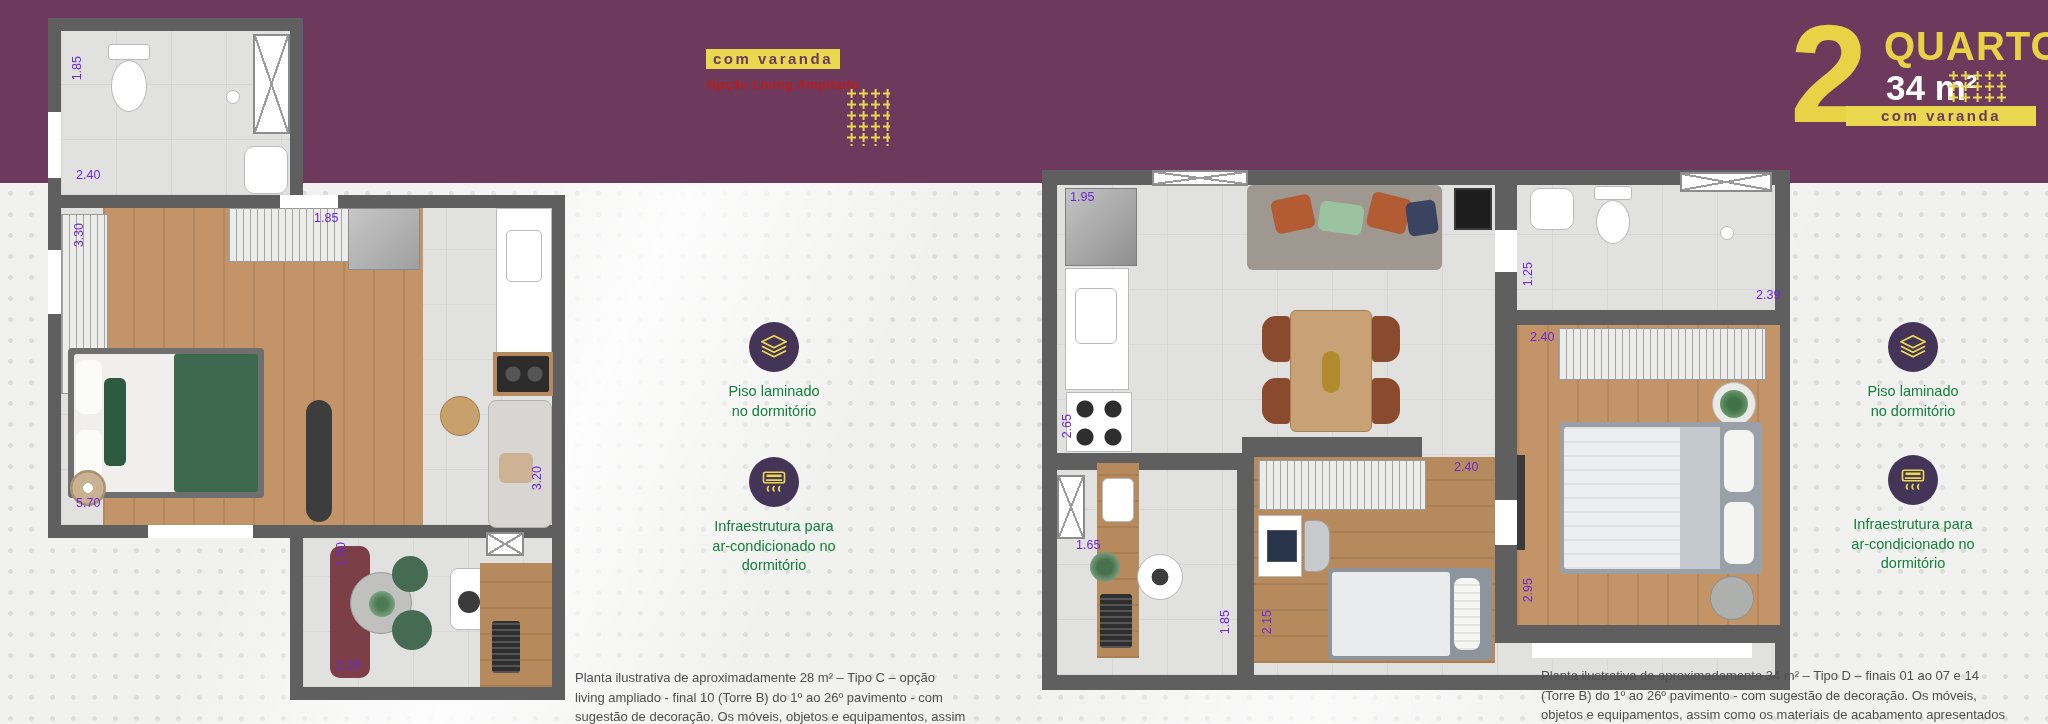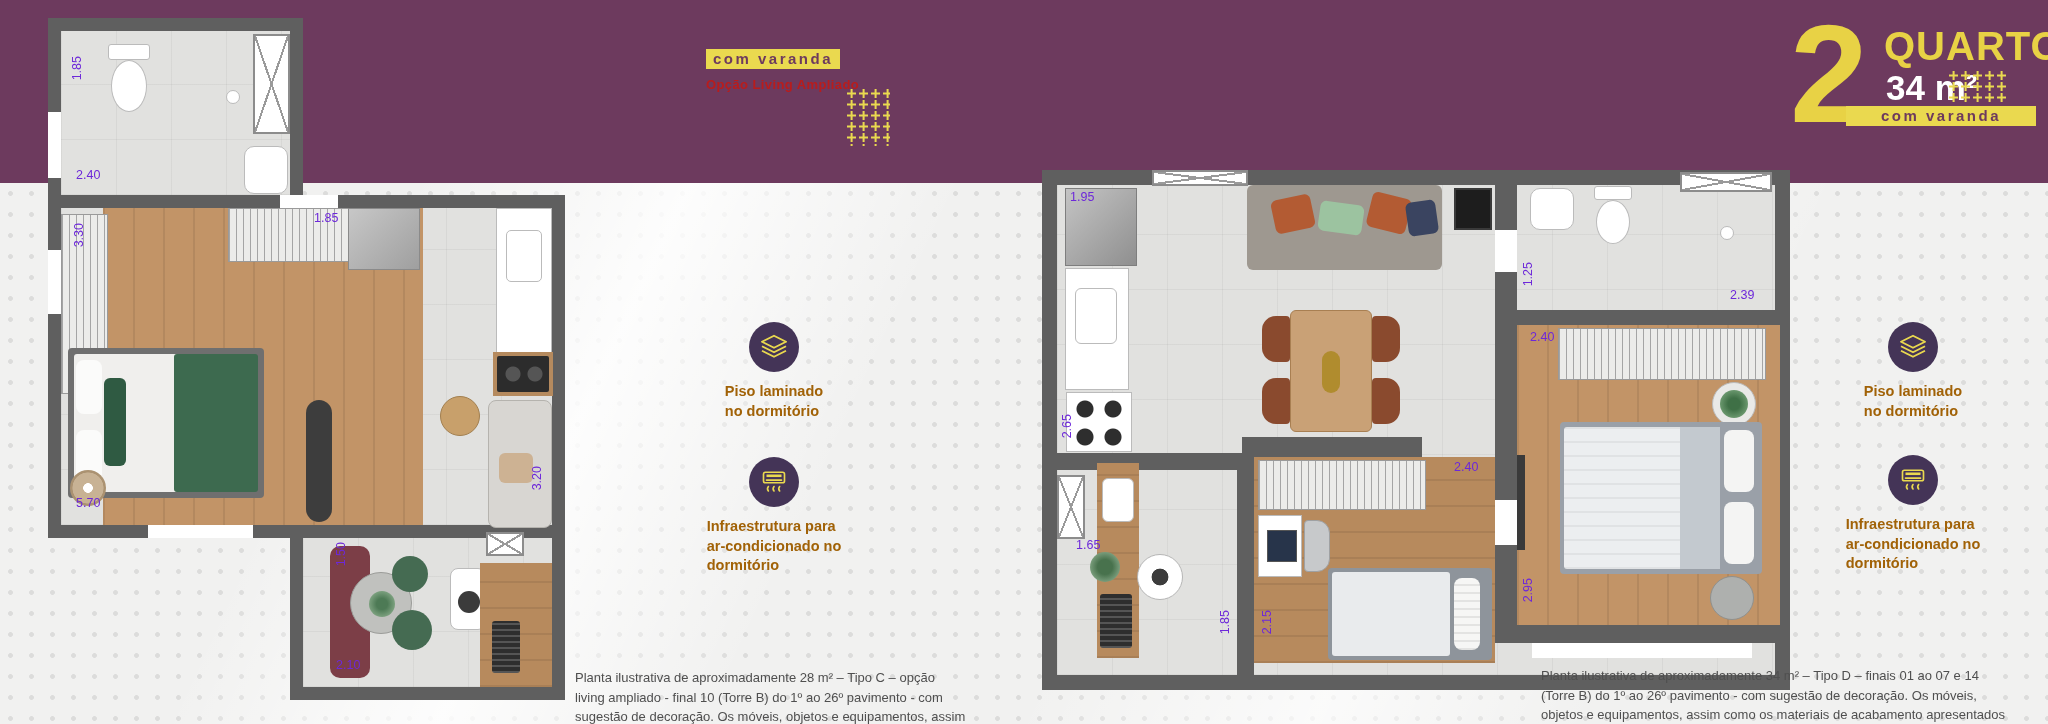--- a/index.html
+++ b/index.html
@@ -20,22 +20,22 @@
   .h-title{font-weight:bold;color:#e8d245;letter-spacing:1px;}
   .h-area{font-weight:bold;color:#ffffff;}
   .badge{background:#ead94f;color:#6d3a5e;font-weight:bold;letter-spacing:2.5px;
          text-align:center;line-height:20px;font-size:15px;}
   .h-sub{color:#b91c1c;font-weight:bold;font-size:13px;letter-spacing:.4px;}
   .bignum{font-weight:bold;color:#e8d245;font-size:140px;line-height:.86;}
 
   
   .amenity-icon{width:50px;height:50px;border-radius:50%;background:#443457;
     display:flex;align-items:center;justify-content:center;}
-  .amenity-label{color:#a16207;font-weight:bold;font-size:14.5px;line-height:1.35;
-    text-align:left;white-space:pre-line;}
+  .amenity-label{color:#15803d;font-weight:normal;font-size:14.5px;line-height:1.35;
+    text-align:center;white-space:pre-line;}
 
   
   .wall{background:#5f5f5f;}
   .tile{background:#e1e1df;background-image:
       repeating-linear-gradient(0deg, rgba(0,0,0,.045) 0 1px, transparent 1px 55px),
       repeating-linear-gradient(90deg, rgba(0,0,0,.045) 0 1px, transparent 1px 55px);}
   .wood{background:#c29467;background-image:
       repeating-linear-gradient(90deg, rgba(0,0,0,.08) 0 2px, transparent 2px 30px);}
   .wood2{background:#b78a5d;background-image:
       repeating-linear-gradient(0deg, rgba(0,0,0,.08) 0 2px, transparent 2px 26px);}
@@ -281,21 +281,21 @@
     <div class="abs wood2" style="left:55px;top:293px;width:42px;height:195px;"></div>
     <div class="abs white-fix" style="left:60px;top:308px;width:32px;height:44px;border-radius:6px;"></div>
     <div class="abs" style="left:48px;top:382px;width:30px;height:30px;border-radius:50%;background:radial-gradient(circle,#48724d 35%,#86a888 80%);"></div>
     <div class="abs" style="left:58px;top:424px;width:32px;height:54px;background:#2e2e2e;border-radius:3px;
       background-image:repeating-linear-gradient(0deg,#555 0 2px,transparent 2px 6px);"></div>
     <div class="abs" style="left:95px;top:384px;width:46px;height:46px;border-radius:50%;background:radial-gradient(circle,#3c3c3c 26%,#fff 28% 72%,#d4d4d4 74%);border:1px solid #b7b7b7;box-sizing:border-box;"></div>
 
     <span class="abs dim" style="left:28px;top:20px;">1.95</span>
     <span class="abs dim v" style="left:18px;top:244px;">2.65</span>
     <span class="abs dim v" style="left:479px;top:92px;">1.25</span>
-    <span class="abs dim" style="left:688px;top:118px;">2.39</span>
+    <span class="abs dim" style="left:714px;top:118px;">2.39</span>
     <span class="abs dim" style="left:488px;top:160px;">2.40</span>
     <span class="abs dim v" style="left:479px;top:408px;">2.95</span>
     <span class="abs dim" style="left:412px;top:290px;">2.40</span>
     <span class="abs dim v" style="left:218px;top:440px;">2.15</span>
     <span class="abs dim" style="left:34px;top:368px;">1.65</span>
     <span class="abs dim v" style="left:176px;top:440px;">1.85</span>
   </div>
 
   <div class="abs disclaimer" style="left:575px;top:668px;width:392px;">Planta ilustrativa de aproximadamente 28 m² – Tipo C – opção living ampliado - final 10 (Torre B) do 1º ao 26º pavimento - com sugestão de decoração. Os móveis, objetos e equipamentos, assim como os materiais de acabamento apresentados na planta, têm dimensões comerciais e não são parte integrante do contrato.</div>
   <div class="abs disclaimer" style="left:1541px;top:666px;width:472px;">Planta ilustrativa de aproximadamente 34 m² – Tipo D – finais 01 ao 07 e 14 (Torre B) do 1º ao 26º pavimento - com sugestão de decoração. Os móveis, objetos e equipamentos, assim como os materiais de acabamento apresentados na planta, têm dimensões comerciais e não são parte integrante do contrato.</div>

